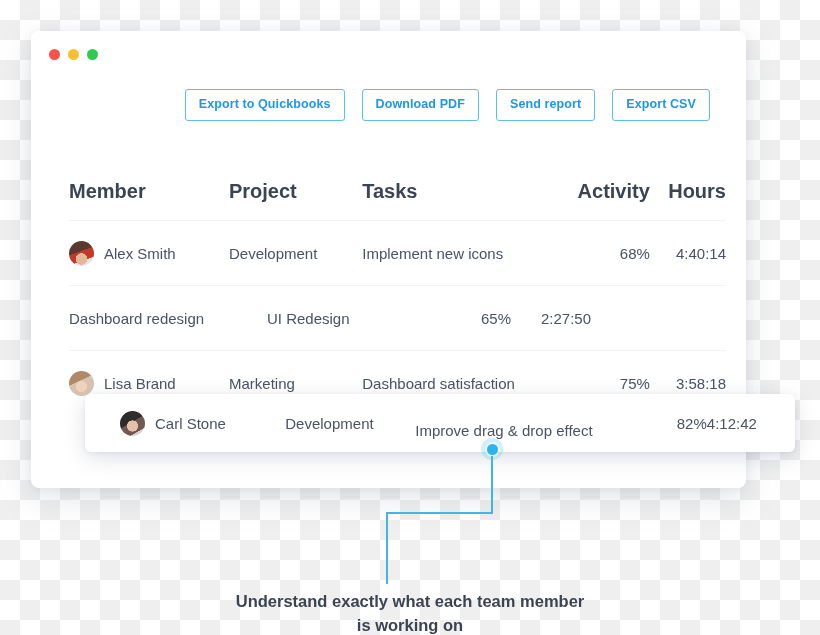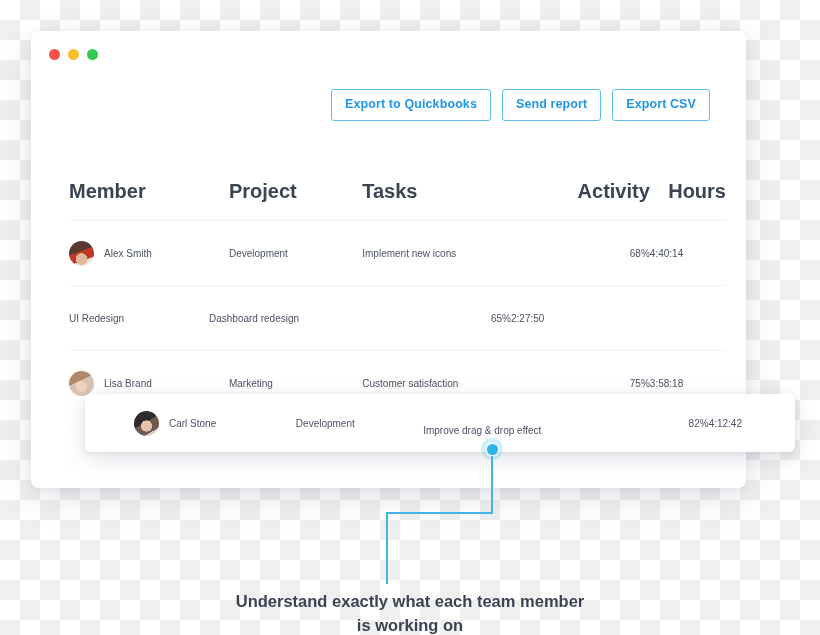--- a/index.html
+++ b/index.html
@@ -47,21 +47,21 @@
   .dot-red    { background: #f9524b; }
   .dot-yellow { background: #fbbe2e; }
   .dot-green  { background: #2ecb4f; }
 
   
   .actions-row {
     position: absolute;
     right: 36px;
     top: 58px;
     display: flex;
-    gap: 11px;
+    gap: 17px;
   }
   .action-btn {
     border: 1px solid #5cc0ea;
     border-radius: 3px;
     background: #ffffff;
     color: #2196e8;
     font-size: 12.5px;
     font-weight: bold;
     letter-spacing: 0.1px;
     padding: 8px 13px 9px 13px;
@@ -88,31 +88,31 @@
     border-top: 1px solid #f2f3f5;
   }
   .head-row {
     height: 58px;
   }
   .col { font-size: 15.5px; color: #3d4655; }
   .col-member  { width: 168px; display: flex; align-items: center; gap: 10px; }
   .col-project { width: 140px; }
   .col-tasks   { width: 198px; }
   .col-activity{ width: 104px; text-align: right; }
-  .col-hours   { width: 80px;  }
+  .col-hours   { width: 80px;  text-align: right; }
 
   .head-row .col {
     color: #3b4453;
     font-size: 20px;
     font-weight: bold;
   }
   .head-row .col-activity { text-align: right; }
   .head-row .col-hours    { text-align: right; }
 
-  .cell-text { color: #4a5263; font-size: 10px; }
+  .cell-text { color: #4a5263; font-size: 15px; }
 
   
   .avatar {
     width: 25px; height: 25px;
     border-radius: 50%;
     flex: 0 0 25px;
     overflow: hidden;
     position: relative;
     background: #ddd;
   }
@@ -134,21 +134,21 @@
     position: absolute;
     left: 85px;
     top: 394px;
     width: 710px;
     height: 58px;
     background: #ffffff;
     border-radius: 6px;
     box-shadow: 0 6px 22px rgba(110, 120, 140, 0.22), 0 1px 4px rgba(110,120,140,0.12);
     display: flex;
     align-items: center;
-    padding-left: 49px;
+    padding-left: 35px;
     box-sizing: border-box;
   }
   .float-row .col-member   { width: 178px; }
   .float-row .col-project  { width: 140px; }
   .float-row .col-tasks    { width: 212px; margin-top: 15px; }
   .float-row .col-activity { width: 102px; }
   .float-row .col-hours    { width: 95px;  text-align: left; }
 
   
   .pin {
@@ -215,20 +215,21 @@
 <div class="app-card">
 
   <div class="window-dots">
     <span class="dot dot-red"></span>
     <span class="dot dot-yellow"></span>
     <span class="dot dot-green"></span>
   </div>
 
   <div class="actions-row">
     <button class="action-btn">Export to Quickbooks</button>
+    <button class="action-btn">Download PDF</button>
     <button class="action-btn">Send report</button>
     <button class="action-btn">Export CSV</button>
   </div>
 
   <div class="table">
 
     <div class="row head-row">
       <div class="col col-member">Member</div>
       <div class="col col-project">Project</div>
       <div class="col col-tasks">Tasks</div>
@@ -241,33 +242,33 @@
         <span class="avatar a1"></span>
         <span class="cell-text">Alex Smith</span>
       </div>
       <div class="col col-project cell-text">Development</div>
       <div class="col col-tasks cell-text">Implement new icons</div>
       <div class="col col-activity cell-text">68%</div>
       <div class="col col-hours cell-text">4:40:14</div>
     </div>
 
     <div class="row divider">
+      <div class="col col-tasks cell-text">Dashboard redesign</div>
       <div class="col col-project cell-text">UI Redesign</div>
-      <div class="col col-tasks cell-text">Dashboard redesign</div>
       <div class="col col-activity cell-text">65%</div>
       <div class="col col-hours cell-text">2:27:50</div>
     </div>
 
     <div class="row divider">
       <div class="col col-member">
         <span class="avatar a3"></span>
         <span class="cell-text">Lisa Brand</span>
       </div>
       <div class="col col-project cell-text">Marketing</div>
-      <div class="col col-tasks cell-text">Customer satisfaction</div>
+      <div class="col col-tasks cell-text">Dashboard satisfaction</div>
       <div class="col col-activity cell-text">75%</div>
       <div class="col col-hours cell-text">3:58:18</div>
     </div>
 
   </div>
 </div>
 
 <div class="float-row">
   <div class="col col-member">
     <span class="avatar a4"></span>

